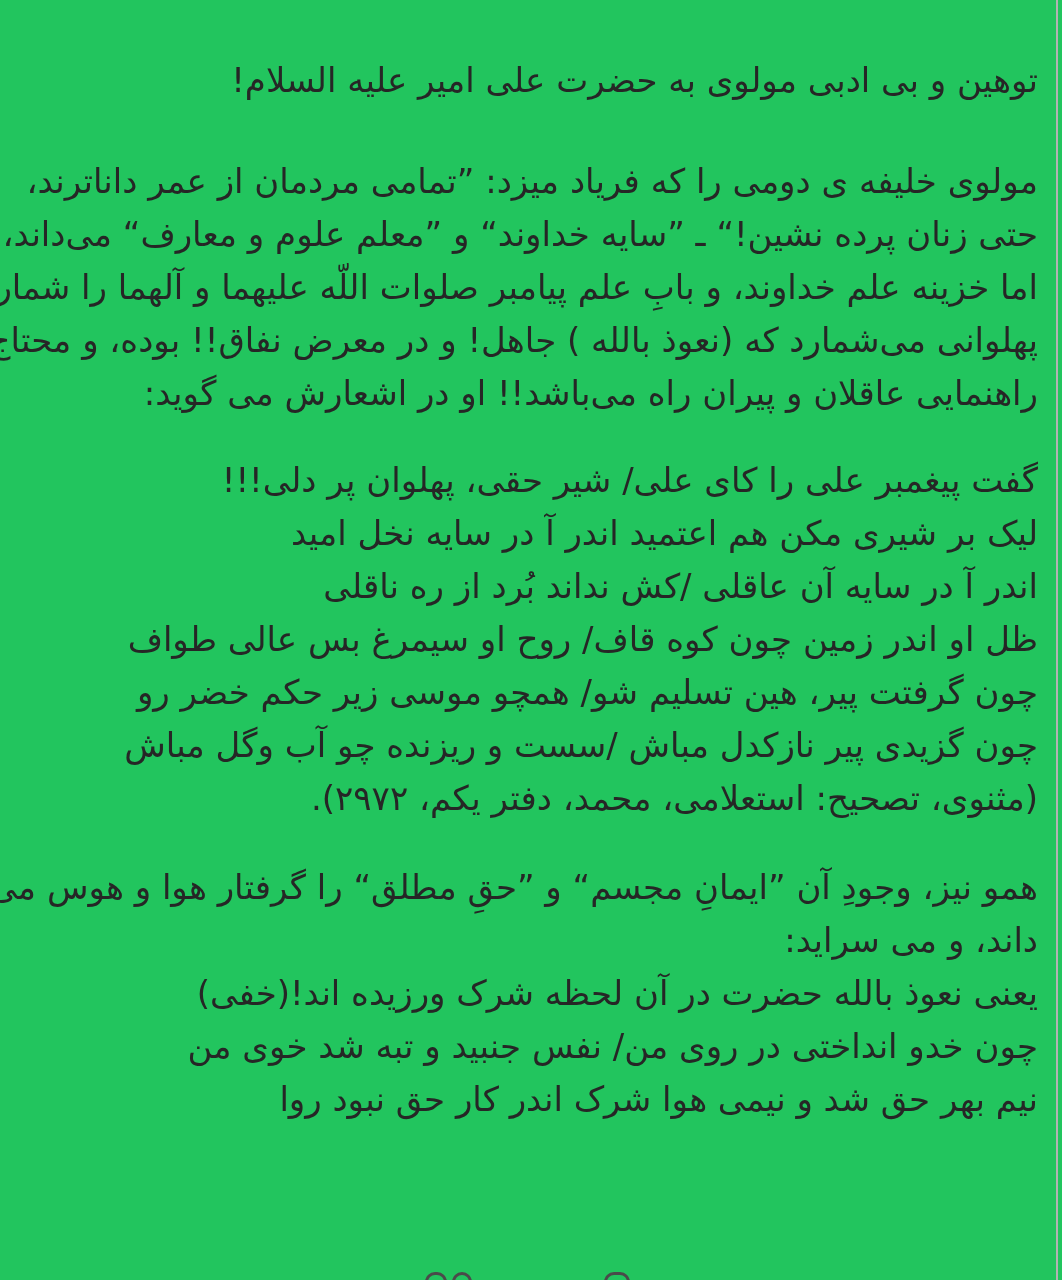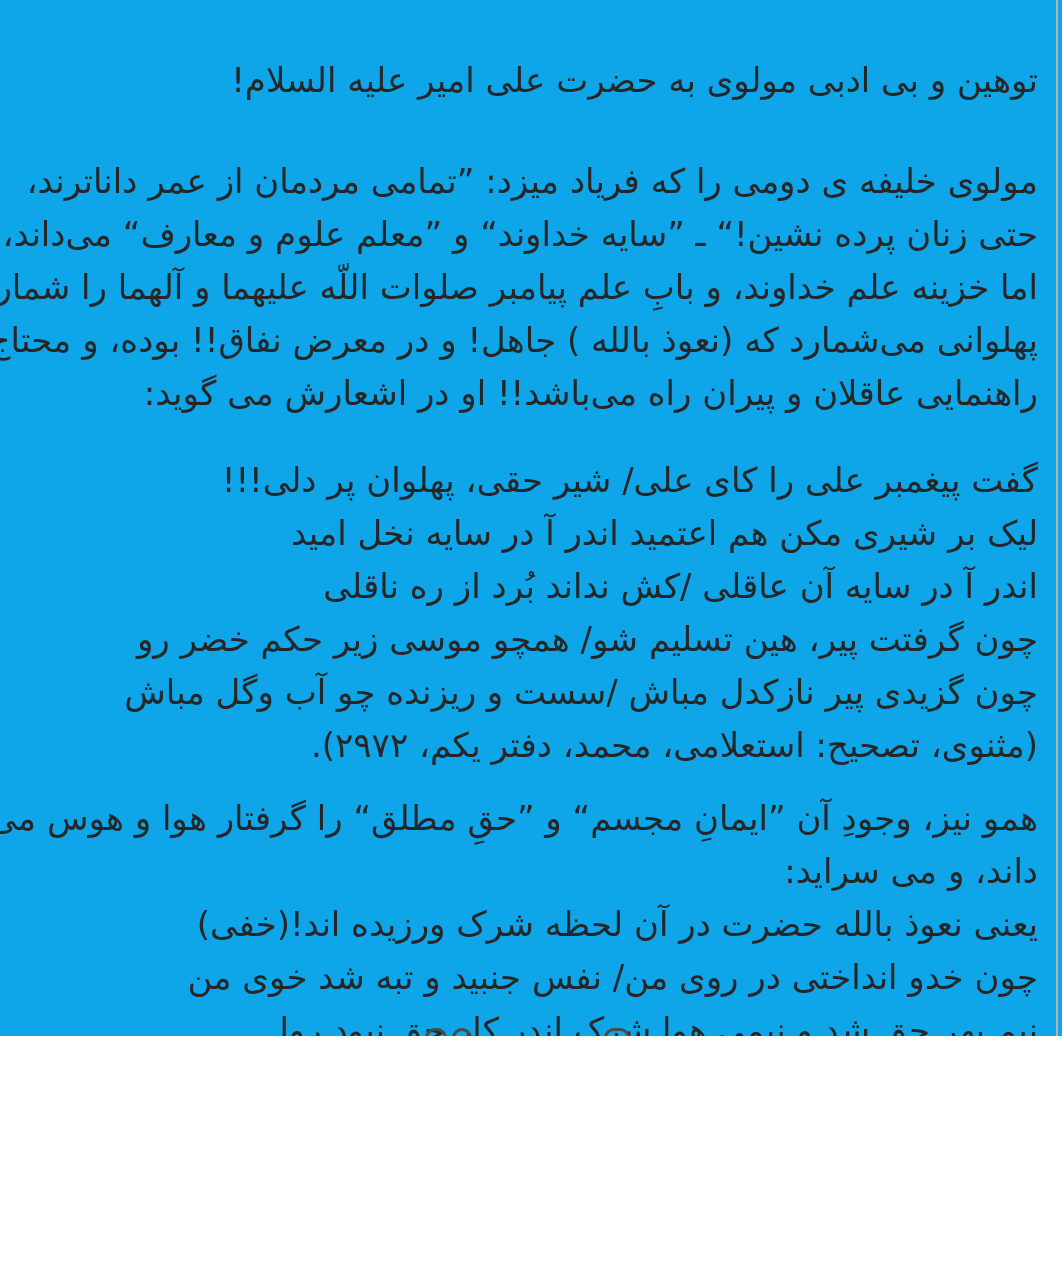--- a/index.html
+++ b/index.html
@@ -3,22 +3,22 @@
 <meta charset="utf-8">
 <style>
   html, body {
     margin: 0;
     padding: 0;
     background: #ffffff;
   }
   .page {
     position: relative;
     width: 1062px;
-    height: 1036px;
-    background: #0ea5e9;
+    height: 1280px;
+    background: #22c55e;
     overflow: hidden;
     direction: rtl;
     font-family: "DejaVu Sans", sans-serif;
     color: #262626;
   }
   .edge-line {
     position: absolute;
     top: 0;
     bottom: 0;
     left: auto;
@@ -40,21 +40,21 @@
     line-height: 53px;
     height: 53px;
     white-space: nowrap;
     font-weight: 400;
     color: #262626;
   }
   h1.line { margin: 0; font-weight: 400; }
   .title { margin-bottom: 50px; }
   .block { margin: 0; }
   .para1 { margin-bottom: 34px; margin-top: 48px; }
-  .poem1 { margin-bottom: 20px; }
+  .poem1 { margin-bottom: 36px; }
   .poem2 { margin-bottom: 34px; }
   .cutoff {
     position: absolute;
     bottom: -4px;
     left: 0;
     right: 0;
     height: 12px;
   }
   .cutoff .mark {
     position: absolute;
@@ -83,20 +83,21 @@
       <div class="line">حتی زنان پرده نشین!“ ـ ”سایه خداوند“ و ”معلم علوم و معارف“ می‌داند،</div>
       <div class="line">اما خزینه علم خداوند، و بابِ علم پیامبر صلوات اللّه علیهما و آلهما را شمارد</div>
       <div class="line">پهلوانی می‌شمارد که (نعوذ بالله ) جاهل! و در معرض نفاق!! بوده، و محتاج</div>
       <div class="line">راهنمایی عاقلان و پیران راه می‌باشد!! او در اشعارش می گوید:</div>
     </div>
 
     <div class="block poem1">
       <div class="line">گفت پیغمبر علی را کای علی/ شیر حقی، پهلوان پر دلی!!!</div>
       <div class="line">لیک بر شیری مکن هم اعتمید اندر آ در سایه نخل امید</div>
       <div class="line">اندر آ در سایه آن عاقلی /کش نداند بُرد از ره ناقلی</div>
+      <div class="line">ظل او اندر زمین چون کوه قاف/ روح او سیمرغ بس عالی طواف</div>
       <div class="line">چون گرفتت پیر، هین تسلیم شو/ همچو موسی زیر حکم خضر رو</div>
       <div class="line">چون گزیدی پیر نازکدل مباش /سست و ریزنده چو آب وگل مباش</div>
       <div class="line">(مثنوی، تصحیح: استعلامی، محمد، دفتر یکم، ۲۹۷۲).</div>
     </div>
 
     <div class="block para2">
       <div class="line">همو نیز، وجودِ آن ”ایمانِ مجسم“ و ”حقِ مطلق“ را گرفتار هوا و هوس می</div>
       <div class="line">داند، و می سراید:</div>
     </div>
 

